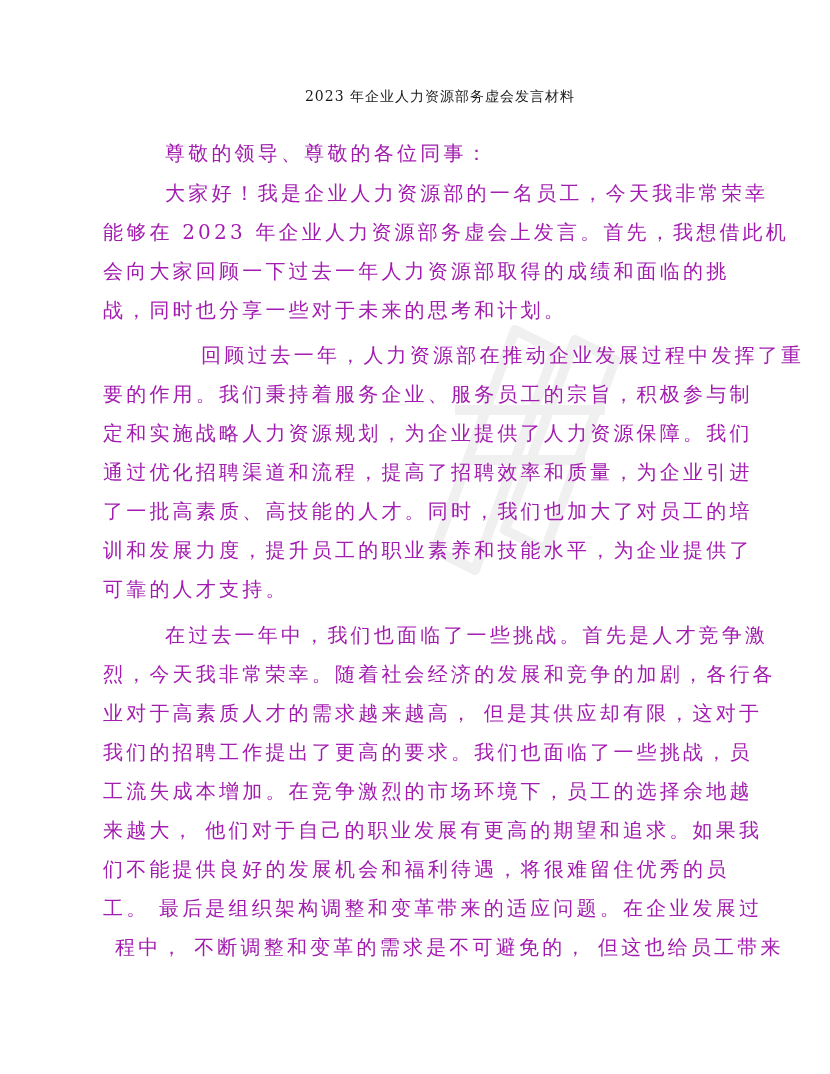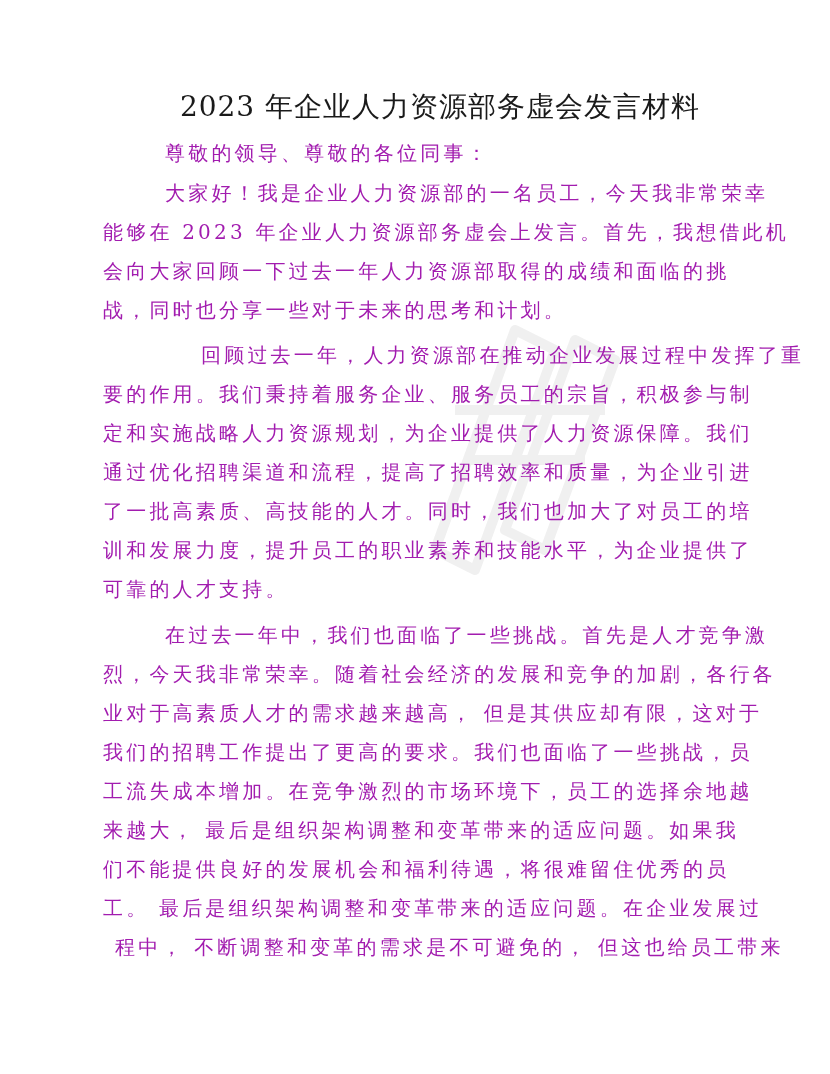--- a/index.html
+++ b/index.html
@@ -30,21 +30,21 @@
       height: 300px;
       pointer-events: none;
       opacity: 0.55;
     }
     .title {
       position: absolute;
       left: 0;
       top: 88px;
       width: 830px;
       text-align: center;
-      font-size: 28px;
+      font-size: 14px;
       letter-spacing: 1px;
       color: #1a1a1a;
       padding-left: 50px;
       box-sizing: border-box;
     }
     .line {
       position: absolute;
       left: 103px;
       font-size: 20px;
       white-space: nowrap;
@@ -82,18 +82,18 @@
   <div class="line" style="top:459px;">通过优化招聘渠道和流程，提高了招聘效率和质量，为企业引进</div>
   <div class="line" style="top:498px;">了一批高素质、高技能的人才。同时，我们也加大了对员工的培</div>
   <div class="line" style="top:537px;">训和发展力度，提升员工的职业素养和技能水平，为企业提供了</div>
   <div class="line" style="top:576px;">可靠的人才支持。</div>
 
   <div class="line indent" style="top:622px;text-align:center;">在过去一年中，我们也面临了一些挑战。首先是人才竞争激</div>
   <div class="line" style="top:661px;">烈，今天我非常荣幸。随着社会经济的发展和竞争的加剧，各行各</div>
   <div class="line" style="top:700px;">业对于高素质人才的需求越来越高， 但是其供应却有限，这对于</div>
   <div class="line" style="top:739px;">我们的招聘工作提出了更高的要求。我们也面临了一些挑战，员</div>
   <div class="line" style="top:778px;">工流失成本增加。在竞争激烈的市场环境下，员工的选择余地越</div>
-  <div class="line" style="top:817px;">来越大， 最后是组织架构调整和变革带来的适应问题。如果我</div>
+  <div class="line" style="top:817px;">来越大， 他们对于自己的职业发展有更高的期望和追求。如果我</div>
   <div class="line" style="top:856px;">们不能提供良好的发展机会和福利待遇，将很难留住优秀的员</div>
   <div class="line" style="top:895px;">工。 最后是组织架构调整和变革带来的适应问题。在企业发展过</div>
   <div class="line" style="top:934px;margin-left:12px;">程中， 不断调整和变革的需求是不可避免的， 但这也给员工带来</div>
 
 </div>
 
 </body></html>

